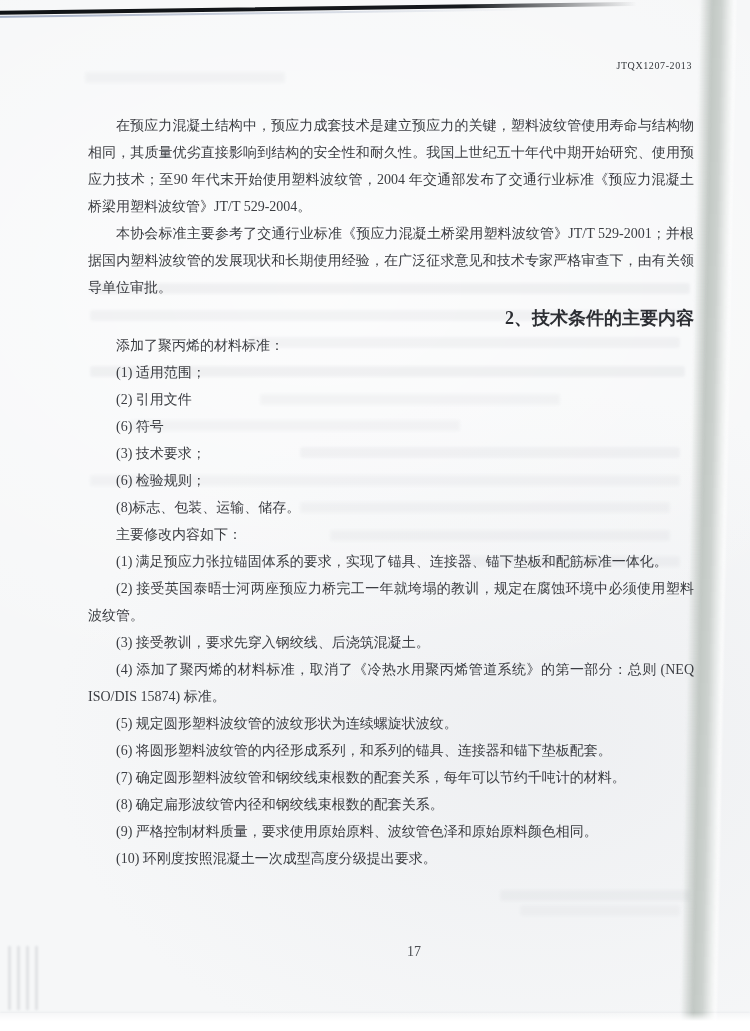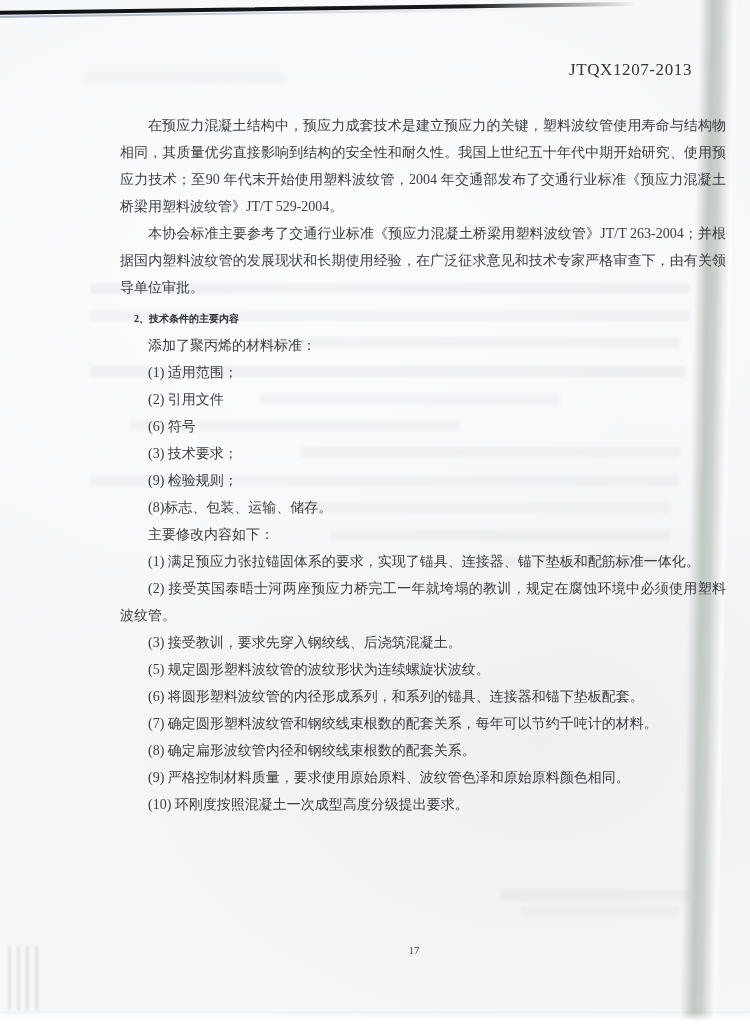--- a/index.html
+++ b/index.html
@@ -41,34 +41,34 @@
     background: repeating-linear-gradient(90deg, rgba(118,123,134,0.28) 0 3px, rgba(118,123,134,0) 3px 9px);
     filter: blur(1px); opacity: 0.6;
   }
   .ghost {
     position: absolute; height: 11px; background: #6e7480;
     filter: blur(1.6px); border-radius: 3px; pointer-events: none;
   }
   
   .header-code {
     position: absolute; top: 60px; right: 58px;
-    font-size: 17px; letter-spacing: 0.6px; color: #33363b;
+    font-size: 10px; letter-spacing: 0.6px; color: #33363b;
   }
   .content {
     position: absolute; left: 88px; top: 112px; width: 606px;
-    font-size: 14px; line-height: 27px; text-align: justify; margin-left: 32px;
+    font-size: 14px; line-height: 27px; text-align: justify;
   }
   .content p { margin: 0; text-indent: 2em; }
   .content h3 {
-    margin: 4px 0 0 14px; font-size: 10px; line-height: 27px;
-    font-weight: bold; color: #2c2e33; text-align: left;
+    margin: 4px 0 0 14px; font-size: 18px; line-height: 27px;
+    font-weight: bold; color: #2c2e33; text-align: right;
   }
   .page-num {
     position: absolute; top: 944px; left: 392px; width: 44px;
-    text-align: center; font-size: 11px; color: #4a4d52;
+    text-align: center; font-size: 14px; color: #4a4d52;
   }
 </style>
 </head>
 <body>
 
 <div class="scan">
 
   <div class="edge-top-dark"></div>
   <div class="edge-top-blue"></div>
   <div class="right-band"></div>
@@ -87,35 +87,36 @@
   <div class="ghost" style="left:300px; top:502px; width:370px; opacity:0.05;"></div>
   <div class="ghost" style="left:330px; top:530px; width:340px; opacity:0.05;"></div>
   <div class="ghost" style="left:460px; top:556px; width:220px; opacity:0.05;"></div>
   <div class="ghost" style="left:500px; top:890px; width:190px; opacity:0.05;"></div>
   <div class="ghost" style="left:520px; top:905px; width:160px; opacity:0.04;"></div>
 
   <div class="header-code">JTQX1207-2013</div>
 
   <div class="content">
     <p>在预应力混凝土结构中，预应力成套技术是建立预应力的关键，塑料波纹管使用寿命与结构物相同，其质量优劣直接影响到结构的安全性和耐久性。我国上世纪五十年代中期开始研究、使用预应力技术；至90 年代末开始使用塑料波纹管，2004 年交通部发布了交通行业标准《预应力混凝土桥梁用塑料波纹管》JT/T 529-2004。</p>
-    <p>本协会标准主要参考了交通行业标准《预应力混凝土桥梁用塑料波纹管》JT/T 263-2004；并根据国内塑料波纹管的发展现状和长期使用经验，在广泛征求意见和技术专家严格审查下，由有关领导单位审批。</p>
+    <p>本协会标准主要参考了交通行业标准《预应力混凝土桥梁用塑料波纹管》JT/T 529-2001；并根据国内塑料波纹管的发展现状和长期使用经验，在广泛征求意见和技术专家严格审查下，由有关领导单位审批。</p>
 
     <h3>2、技术条件的主要内容</h3>
     <p>添加了聚丙烯的材料标准：</p>
     <p>(1) 适用范围；</p>
     <p>(2) 引用文件</p>
     <p>(6) 符号</p>
     <p>(3) 技术要求；</p>
-    <p>(9) 检验规则；</p>
+    <p>(6) 检验规则；</p>
     <p>(8)标志、包装、运输、储存。</p>
 
     <p>主要修改内容如下：</p>
     <p>(1) 满足预应力张拉锚固体系的要求，实现了锚具、连接器、锚下垫板和配筋标准一体化。</p>
     <p>(2) 接受英国泰晤士河两座预应力桥完工一年就垮塌的教训，规定在腐蚀环境中必须使用塑料波纹管。</p>
     <p>(3) 接受教训，要求先穿入钢绞线、后浇筑混凝土。</p>
+    <p>(4) 添加了聚丙烯的材料标准，取消了《冷热水用聚丙烯管道系统》的第一部分：总则 (NEQ ISO/DIS 15874) 标准。</p>
     <p>(5) 规定圆形塑料波纹管的波纹形状为连续螺旋状波纹。</p>
     <p>(6) 将圆形塑料波纹管的内径形成系列，和系列的锚具、连接器和锚下垫板配套。</p>
     <p>(7) 确定圆形塑料波纹管和钢绞线束根数的配套关系，每年可以节约千吨计的材料。</p>
     <p>(8) 确定扁形波纹管内径和钢绞线束根数的配套关系。</p>
     <p>(9) 严格控制材料质量，要求使用原始原料、波纹管色泽和原始原料颜色相同。</p>
     <p>(10) 环刚度按照混凝土一次成型高度分级提出要求。</p>
   </div>
 
   <div class="page-num">17</div>
 

